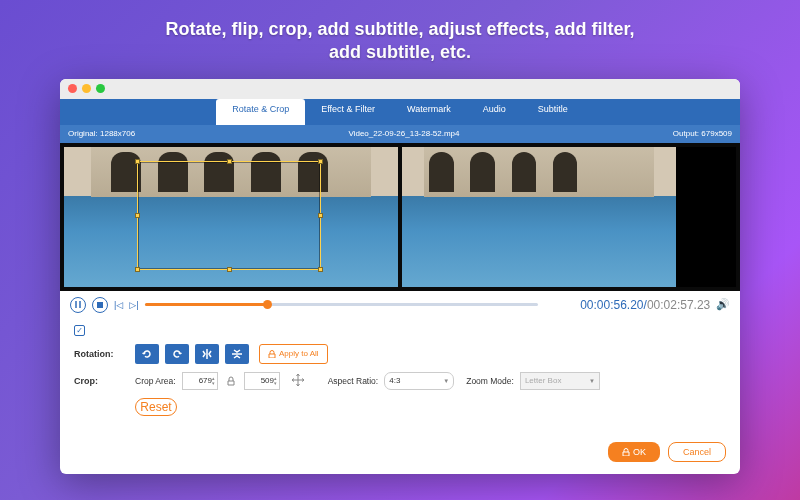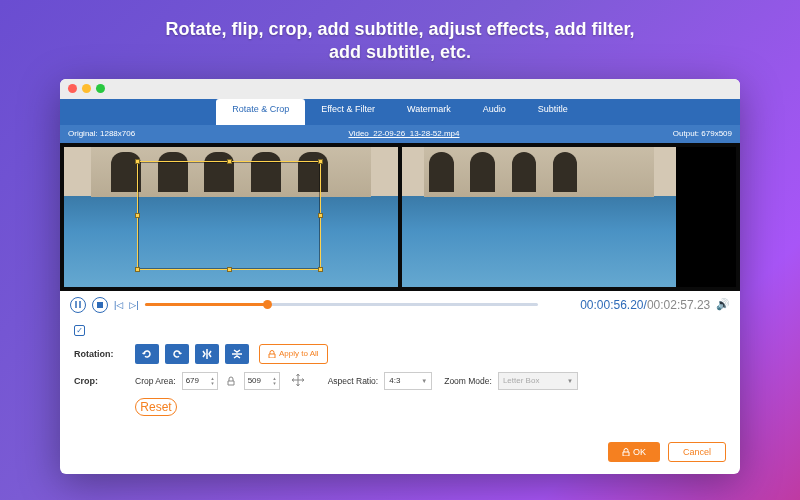--- a/index.html
+++ b/index.html
@@ -5,21 +5,21 @@
 * { box-sizing: border-box; margin: 0; padding: 0; font-family: -apple-system, Helvetica, Arial, sans-serif; }
 body { width: 800px; height: 500px; overflow: hidden; background: linear-gradient(135deg, #6a4dd1 0%, #7b5bd4 40%, #a855f7 80%, #bf3aa2 100%); display: flex; flex-direction: column; align-items: center; }
 .hero { color: #fff; font-weight: 700; font-size: 18px; text-align: center; padding: 18px 60px 14px; line-height: 1.3; text-shadow: 0 1px 2px rgba(0,0,0,.3); }
 .window { width: 680px; background: #fff; border-radius: 6px; box-shadow: 0 10px 40px rgba(0,0,0,.35); overflow: hidden; }
 .titlebar { height: 20px; background: #ececec; display: flex; align-items: center; padding-left: 8px; gap: 5px; }
 .tl-dot { width: 9px; height: 9px; border-radius: 50%; }
 .tabs { display: flex; background: #2e6bb8; height: 26px; justify-content: center; }
 .tab { font-size: 9px; color: #fff; padding: 5px 16px; cursor: pointer; }
 .tab.active { background: #fff; color: #2e6bb8; border-radius: 3px 3px 0 0; }
 .resbar { display: flex; align-items: center; height: 18px; background: #3f7bc4; color: #fff; font-size: 8px; padding: 0 8px; }
-.resbar .ctr { flex: 1; text-align: center; text-decoration: underline; }
+.resbar .ctr { flex: 1; text-align: center; }
 .previews { display: flex; gap: 4px; padding: 4px; background: #0a0a0a; }
 .pv { flex: 1; height: 140px; position: relative; overflow: hidden; }
 .bld { position: absolute; inset: 0; background: linear-gradient(to bottom, #d4c8b4 0%, #d4c8b4 35%, #3a7aa8 35%, #4a92c4 60%, #65a8d0 100%); }
 .bld::before { content: ""; position: absolute; top: 0; left: 8%; width: 84%; height: 36%; background: linear-gradient(to bottom, #c9bda7, #b8ab93); }
 .arch { position: absolute; top: 4%; width: 9%; height: 28%; background: #332d24; border-radius: 12px 12px 0 0; }
 .sel { position: absolute; border: 1.5px solid #ffd24d; box-shadow: 0 0 0 1px rgba(0,0,0,.4) inset; }
 .hnd { position: absolute; width: 5px; height: 5px; background: #ffd24d; border: 1px solid rgba(0,0,0,.5); }
 .pv.right .bld { left: 0; right: 18%; }
 .pv.right::after { content: ""; position: absolute; top: 0; right: 0; width: 18%; height: 100%; background: #000; }
 .playbar { display: flex; align-items: center; padding: 6px 10px; gap: 6px; font-size: 8px; color: #2e6bb8; }
@@ -30,28 +30,28 @@
 .tm { font-size: 12px; color: #2e6bb8; margin-left: 36px; }
 .tm .tot { color: #888; }
 .ctrls { padding: 6px 14px 10px; font-size: 9px; color: #333; }
 .row { display: flex; align-items: center; margin-bottom: 8px; gap: 6px; }
 .lbl { width: 55px; font-weight: 600; font-size: 9px; }
 .ck { width: 11px; height: 11px; border: 1px solid #2e6bb8; display: inline-flex; align-items: center; justify-content: center; background: #fff; color: #2e6bb8; font-size: 8px; border-radius: 2px; }
 .rotbtn { width: 24px; height: 20px; background: #2e6bb8; display: flex; align-items: center; justify-content: center; border-radius: 2px; cursor: pointer; }
 .rotbtn svg { stroke: #fff; fill: none; stroke-width: 1.5; }
 .applyall { height: 20px; padding: 0 8px; border: 1px solid #f58020; color: #f58020; border-radius: 3px; display: flex; align-items: center; gap: 3px; font-size: 8px; margin-left: 4px; cursor: pointer; }
 .lock { width: 8px; height: 8px; }
-.inp { width: 36px; height: 18px; border: 1px solid #ccc; font-size: 8px; padding: 0 3px; display: flex; align-items: center; justify-content: space-between; background: #fff; }
+.inp { width: 36px; height: 18px; border: 1px solid #ccc; font-size: 8px; padding: 0 16px; display: flex; align-items: center; justify-content: space-between; background: #fff; }
 .spin { display: flex; flex-direction: column; font-size: 5px; color: #888; line-height: 5px; }
 .linkic { width: 14px; height: 14px; display: flex; align-items: center; justify-content: center; }
 .sel-dd { height: 18px; border: 1px solid #ccc; font-size: 8px; padding: 0 4px; display: flex; align-items: center; justify-content: space-between; background: #fff; gap: 6px; cursor: pointer; }
 .sel-dd.dis { background: #f2f2f2; color: #aaa; }
 .reset { width: 42px; height: 18px; border: 1px solid #f58020; color: #f58020; border-radius: 9px; font-size: 12px; display: flex; align-items: center; justify-content: center; cursor: pointer; }
 .footer { display: flex; justify-content: flex-end; gap: 8px; padding: 8px 14px 12px; }
-.fbtn { height: 20px; padding: 0 14px; border-radius: 3px; font-size: 9px; display: flex; align-items: center; gap: 3px; cursor: pointer; }
+.fbtn { height: 20px; padding: 0 14px; border-radius: 8px; font-size: 9px; display: flex; align-items: center; gap: 3px; cursor: pointer; }
 .fbtn.ok { background: #f58020; color: #fff; }
 .fbtn.cancel { border: 1px solid #f58020; color: #f58020; }
 .sublbl { font-size: 8.5px; color: #333; text-align: center; }
 .arrow-down { font-size: 6px; color: #888; }
 </style>
 </head>
 <body>
 
 <div class="hero">
   <span>Rotate, flip, crop, add subtitle, adjust effects, add filter,</span><br>
@@ -182,21 +182,21 @@
       <div class="inp">
         <span>509</span>
           <span class="spin">▴<br>▾</span>
       </div>
       <span style="padding:0 4px;">
         <svg width="16" height="16" viewBox="0 0 16 16">
             <path d="M8 2v12M2 8h12M8 2l-1.5 2M8 2l1.5 2M8 14l-1.5-2M8 14l1.5-2M2 8l2-1.5M2 8l2 1.5M14 8l-2-1.5M14 8l-2 1.5" stroke="#888" stroke-width="1" fill="none"></path>
           </svg>
       </span>
       <span class="sublbl" style="margin-left:12px;">Aspect Ratio:</span>
-      <div class="sel-dd" style="width:48px;">
+      <div class="sel-dd" style="width:70px;border-radius:7px;">
         <span>4:3</span>
           <span class="arrow-down">▼</span>
       </div>
       <span class="sublbl" style="margin-left:6px;">Zoom Mode:</span>
       <div class="sel-dd dis" style="width:80px;">
         <span>Letter Box</span>
           <span class="arrow-down">▼</span>
       </div>
     </div>
 

